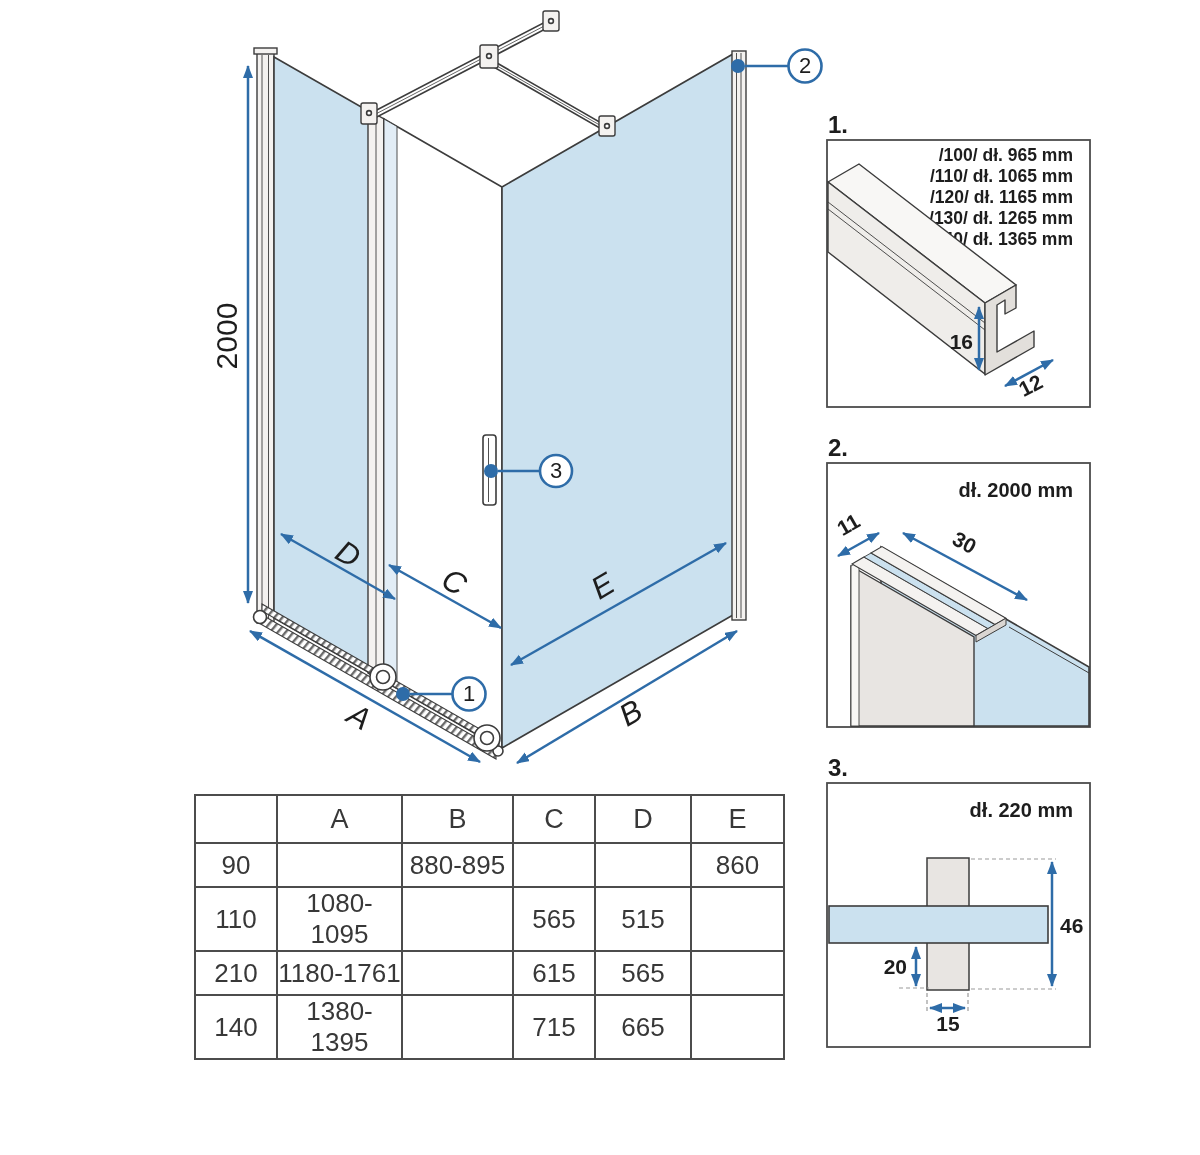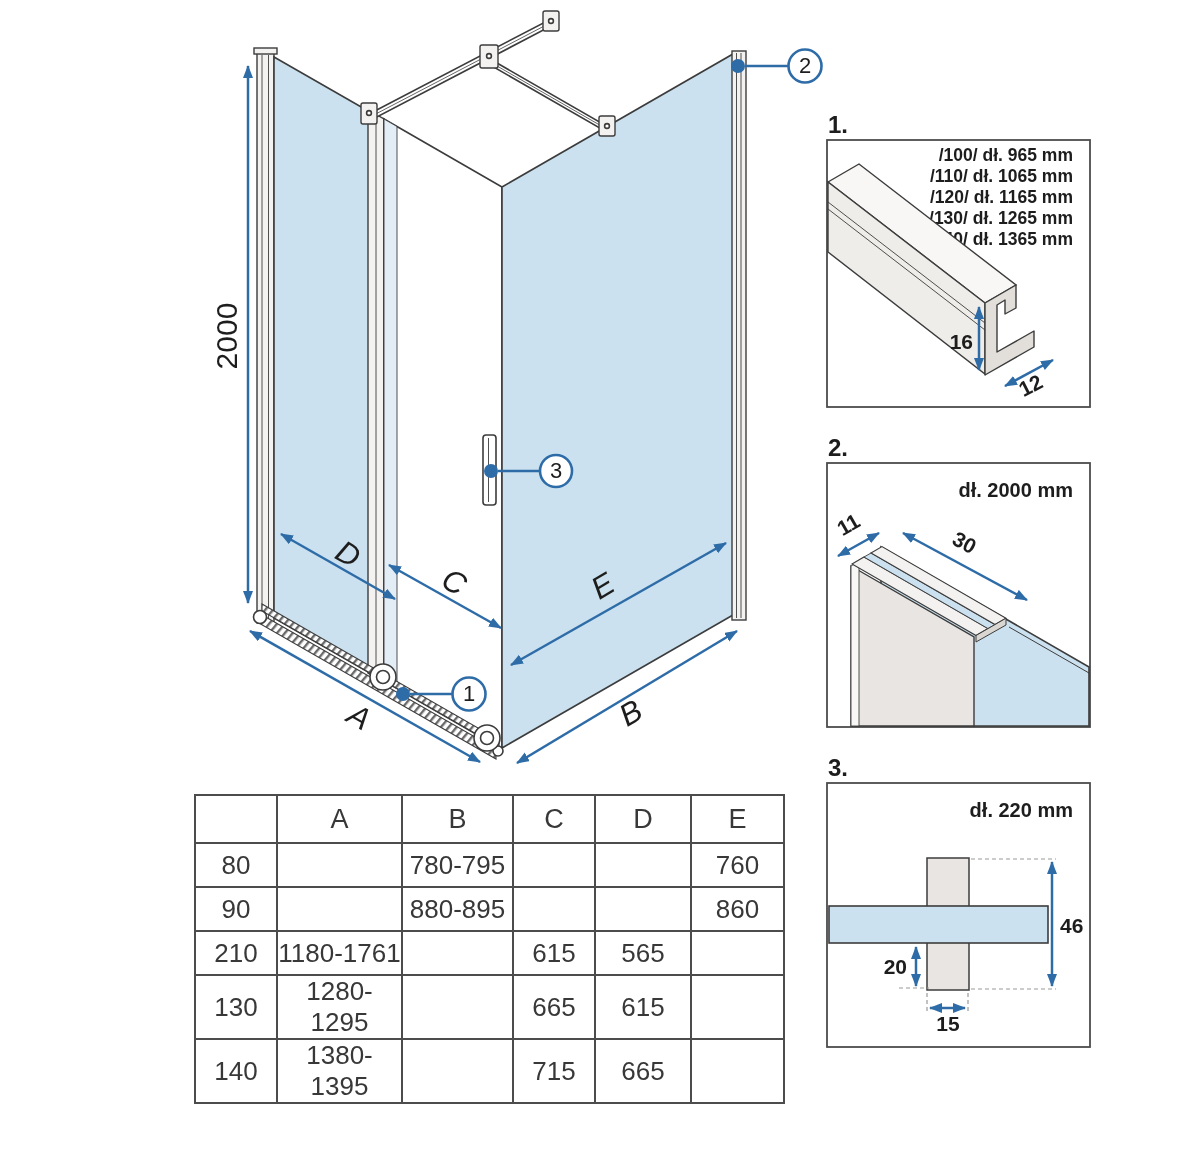--- a/index.html
+++ b/index.html
@@ -258,52 +258,44 @@
       <th></th>
       <th>A</th>
       <th>B</th>
       <th>C</th>
       <th>D</th>
       <th>E</th>
     </tr>
   </thead>
   <tbody>
     <tr>
-      <td>80</td>
-      <td></td>
-      <td>780-795</td>
-      <td></td>
-      <td></td>
-      <td>760</td>
-    </tr>
-    <tr>
       <td>90</td>
       <td></td>
       <td>880-895</td>
       <td></td>
       <td></td>
       <td>860</td>
+    </tr>
+    <tr>
+      <td>110</td>
+      <td>1080-1095</td>
+      <td></td>
+      <td>565</td>
+      <td>515</td>
+      <td></td>
     </tr>
     <tr>
       <td>210</td>
       <td>1180-1761</td>
       <td></td>
       <td>615</td>
       <td>565</td>
       <td></td>
     </tr>
     <tr>
-      <td>130</td>
-      <td>1280-1295</td>
-      <td></td>
-      <td>665</td>
-      <td>615</td>
-      <td></td>
-    </tr>
-    <tr>
       <td>140</td>
       <td>1380-1395</td>
       <td></td>
       <td>715</td>
       <td>665</td>
       <td></td>
     </tr>
   </tbody>
 </table>
 

